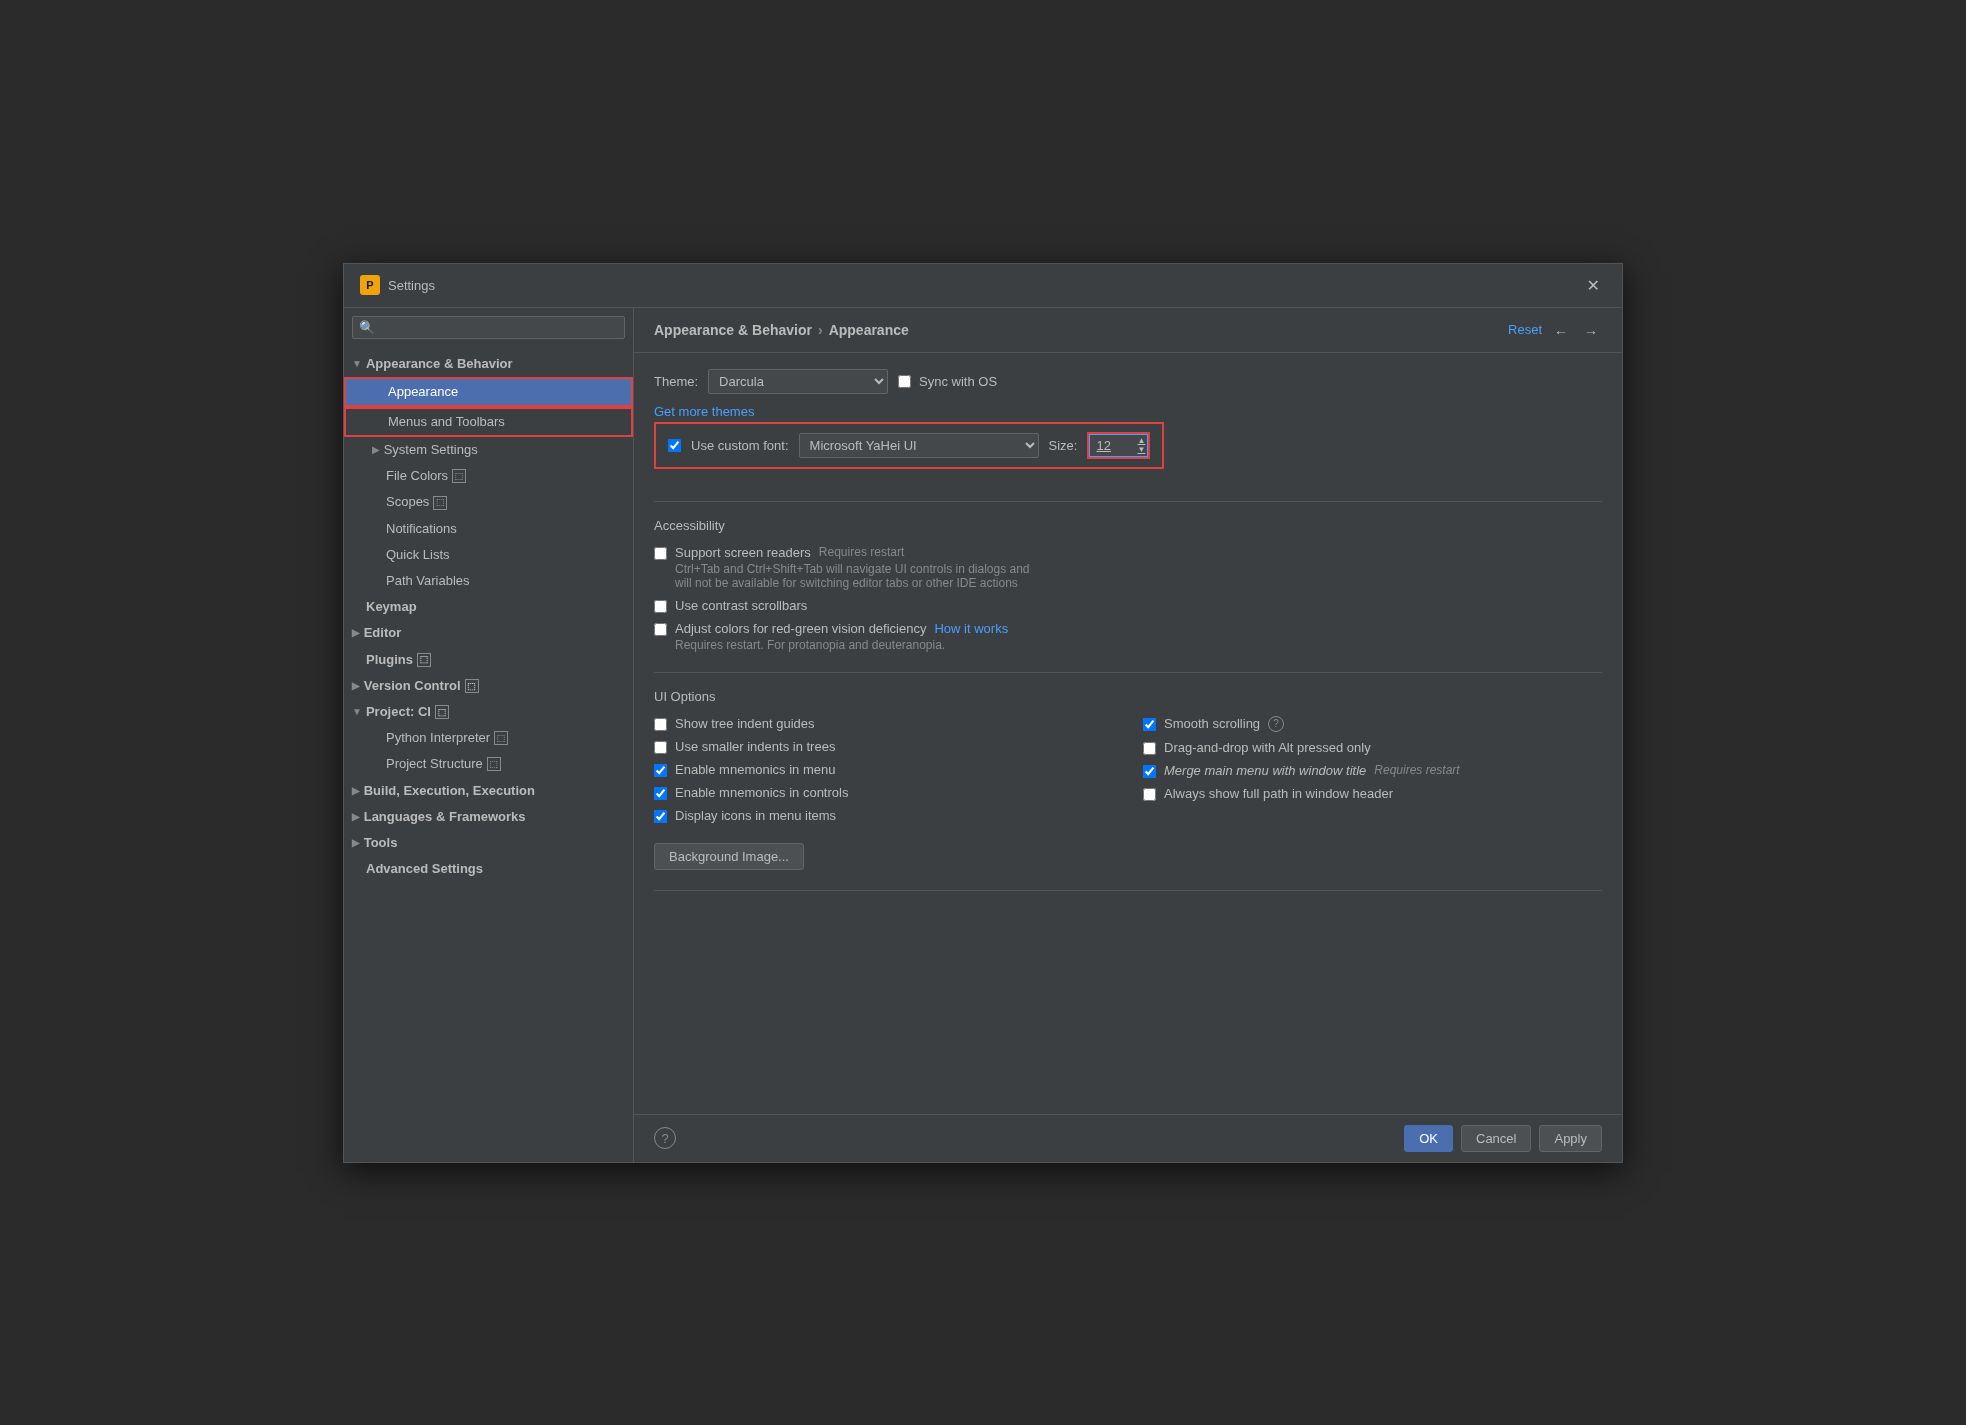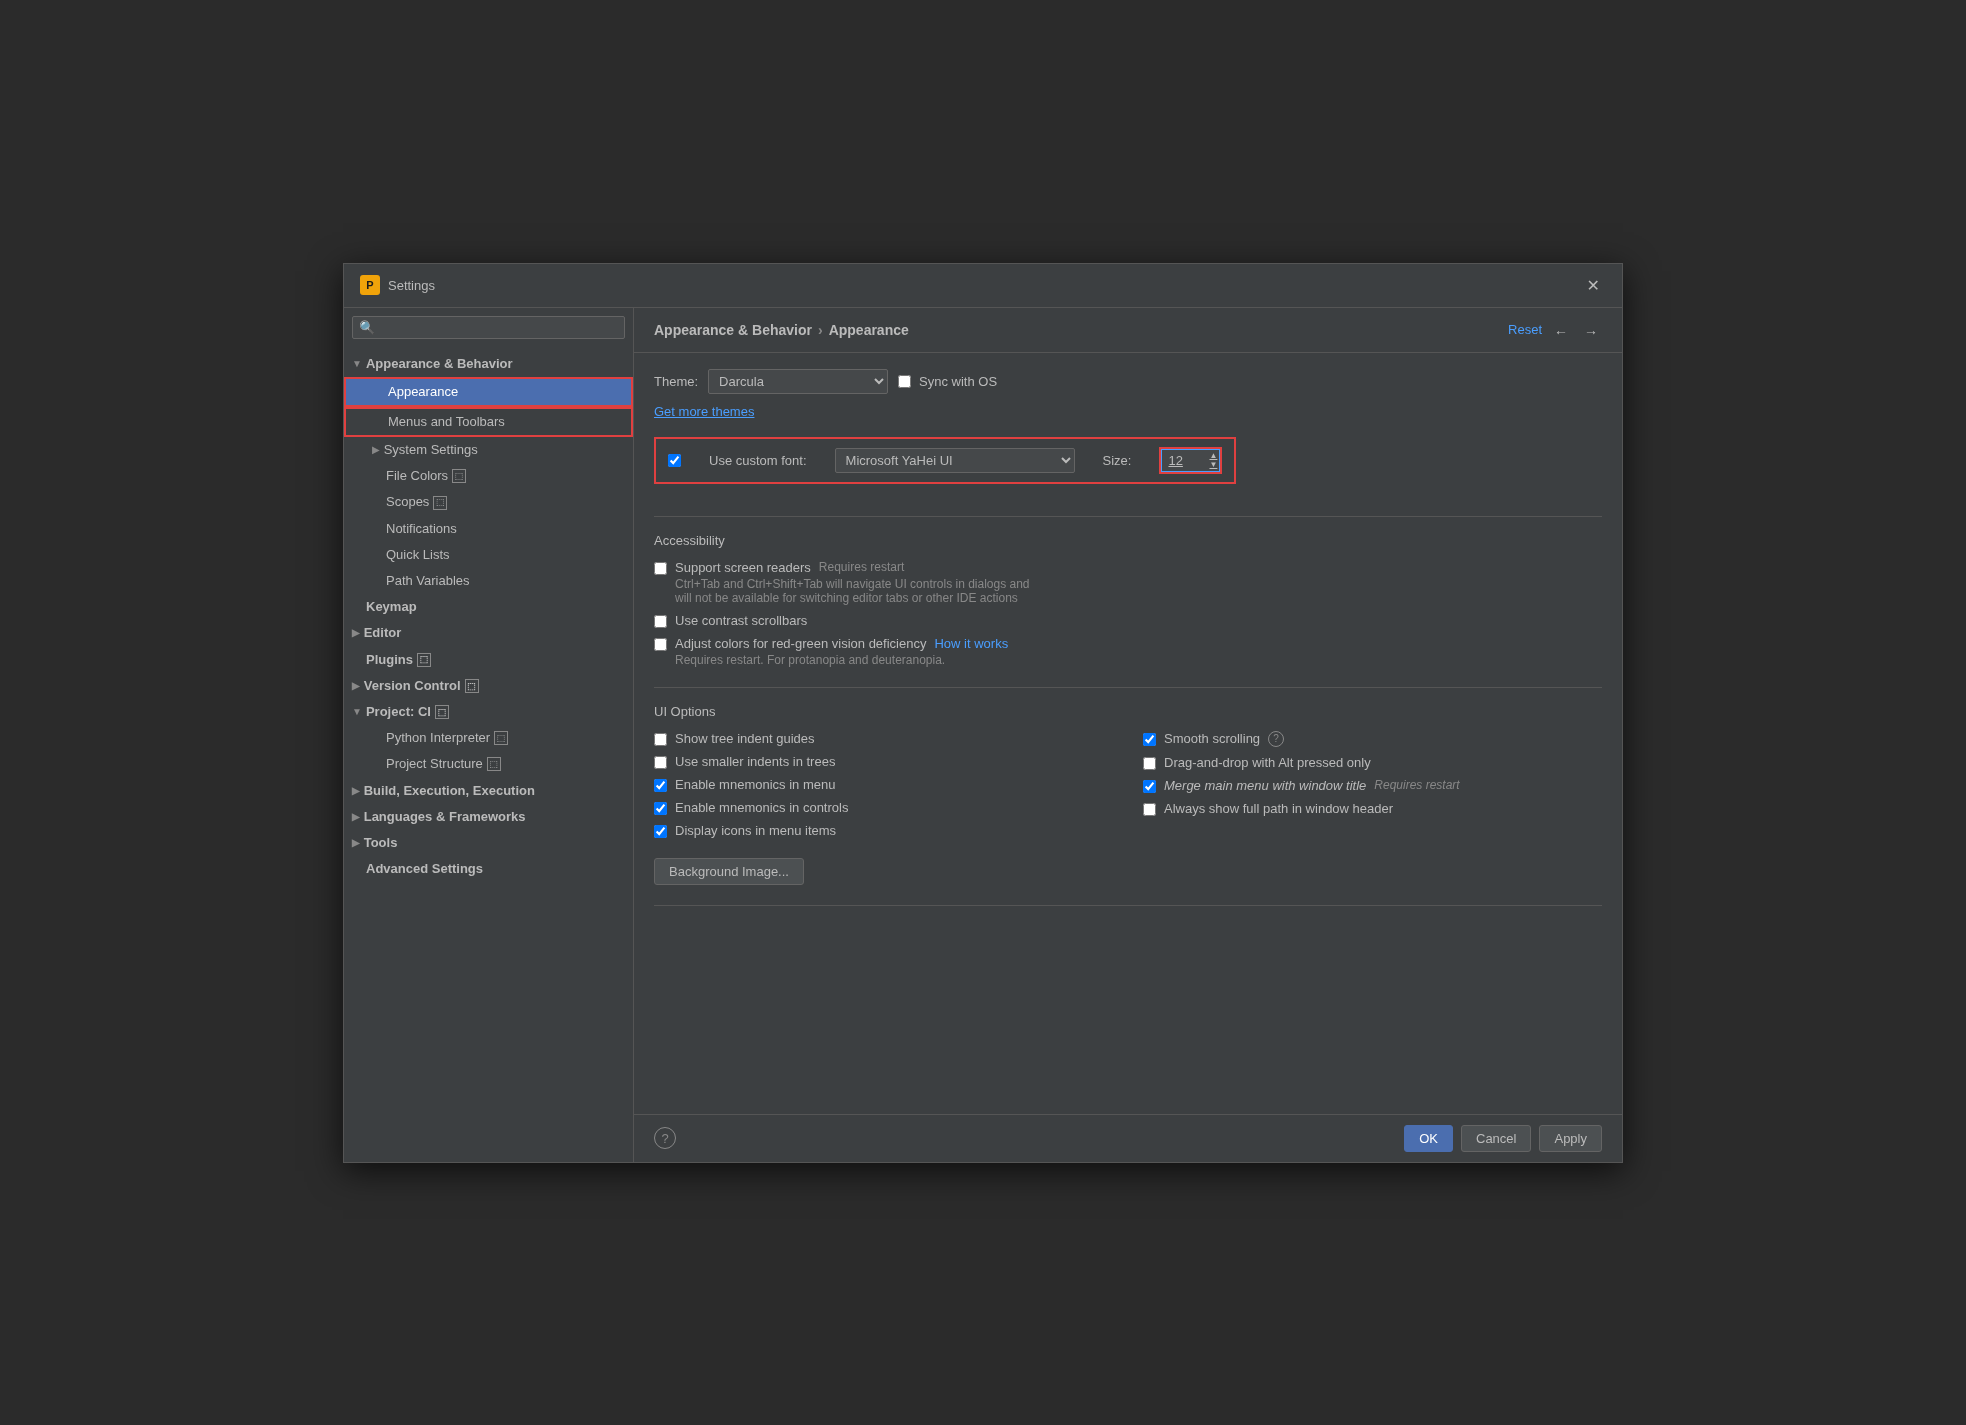--- a/index.html
+++ b/index.html
@@ -217,23 +217,22 @@
     }
     .divider {
       border: none;
       border-top: 1px solid #555;
       margin: 16px 0;
     }
     .get-themes-link {
       color: #4a9eff;
       cursor: pointer;
       font-size: 13px;
-      margin-bottom: 18px;
+      margin-bottom: 3px;
       display: block;
-      text-decoration: underline;
     }
     .two-col {
       display: grid;
       grid-template-columns: 1fr 1fr;
       gap: 8px 30px;
     }
     .btn {
       background: #4c5052;
       border: 1px solid #646464;
       border-radius: 3px;
@@ -441,21 +440,21 @@
           <div class="sync-row">
             <input type="checkbox" style="">
             <span class="label">Sync with OS</span>
           </div>
         </div>
 
         
         <a class="get-themes-link">Get more themes</a>
 
         
-        <div style="border: 2px solid #e04040; padding: 8px 12px; display: inline-flex; align-items: center; gap: 28px; margin-bottom: 16px;">
+        <div style="border: 2px solid #e04040; padding: 8px 12px; display: inline-flex; align-items: center; gap: 10px; margin-bottom: 16px;">
           <input type="checkbox" id="custom-font-cb" checked="" style="">
           <label class="label" for="custom-font-cb">Use custom font:</label>
           <select class="font-select">
             <option>Microsoft YaHei UI</option>
           </select>
           <span class="label">Size:</span>
           <div style="border: 2px solid #e04040; display: inline-flex; align-items: center;">
             <div style="display: flex; align-items: center; background: #45484a; border: 1px solid #4a9eff; text-decoration: underline;">
               <input type="number" value="12" style="width: 45px; background: transparent; border: none; color: rgb(187, 187, 187); padding: 3px 6px; outline: none;">
               <div style="display: flex; flex-direction: column; padding: 0 2px;">

